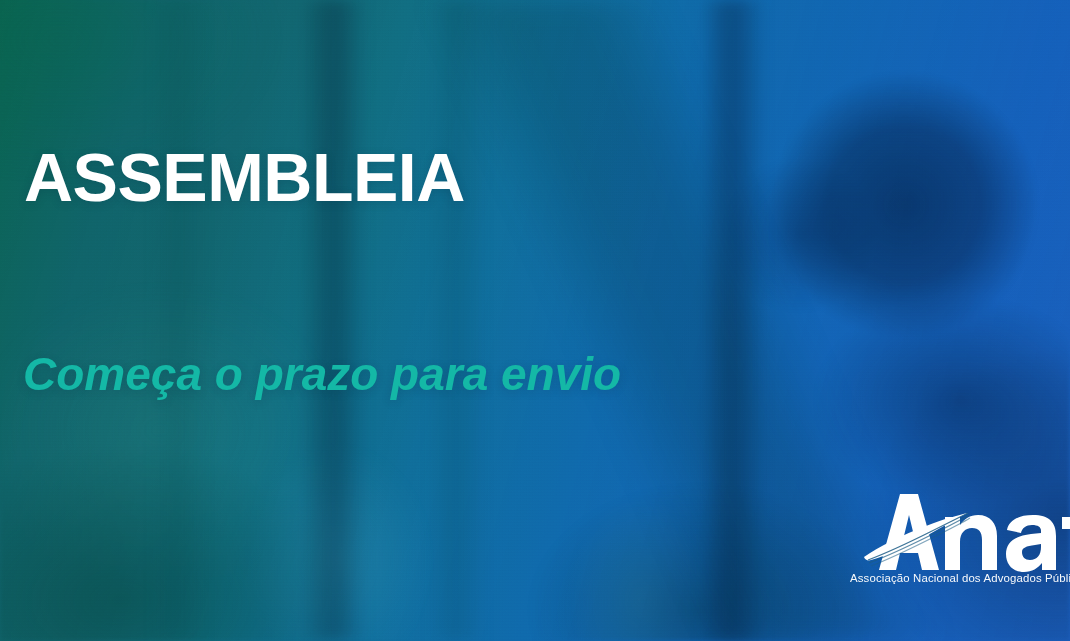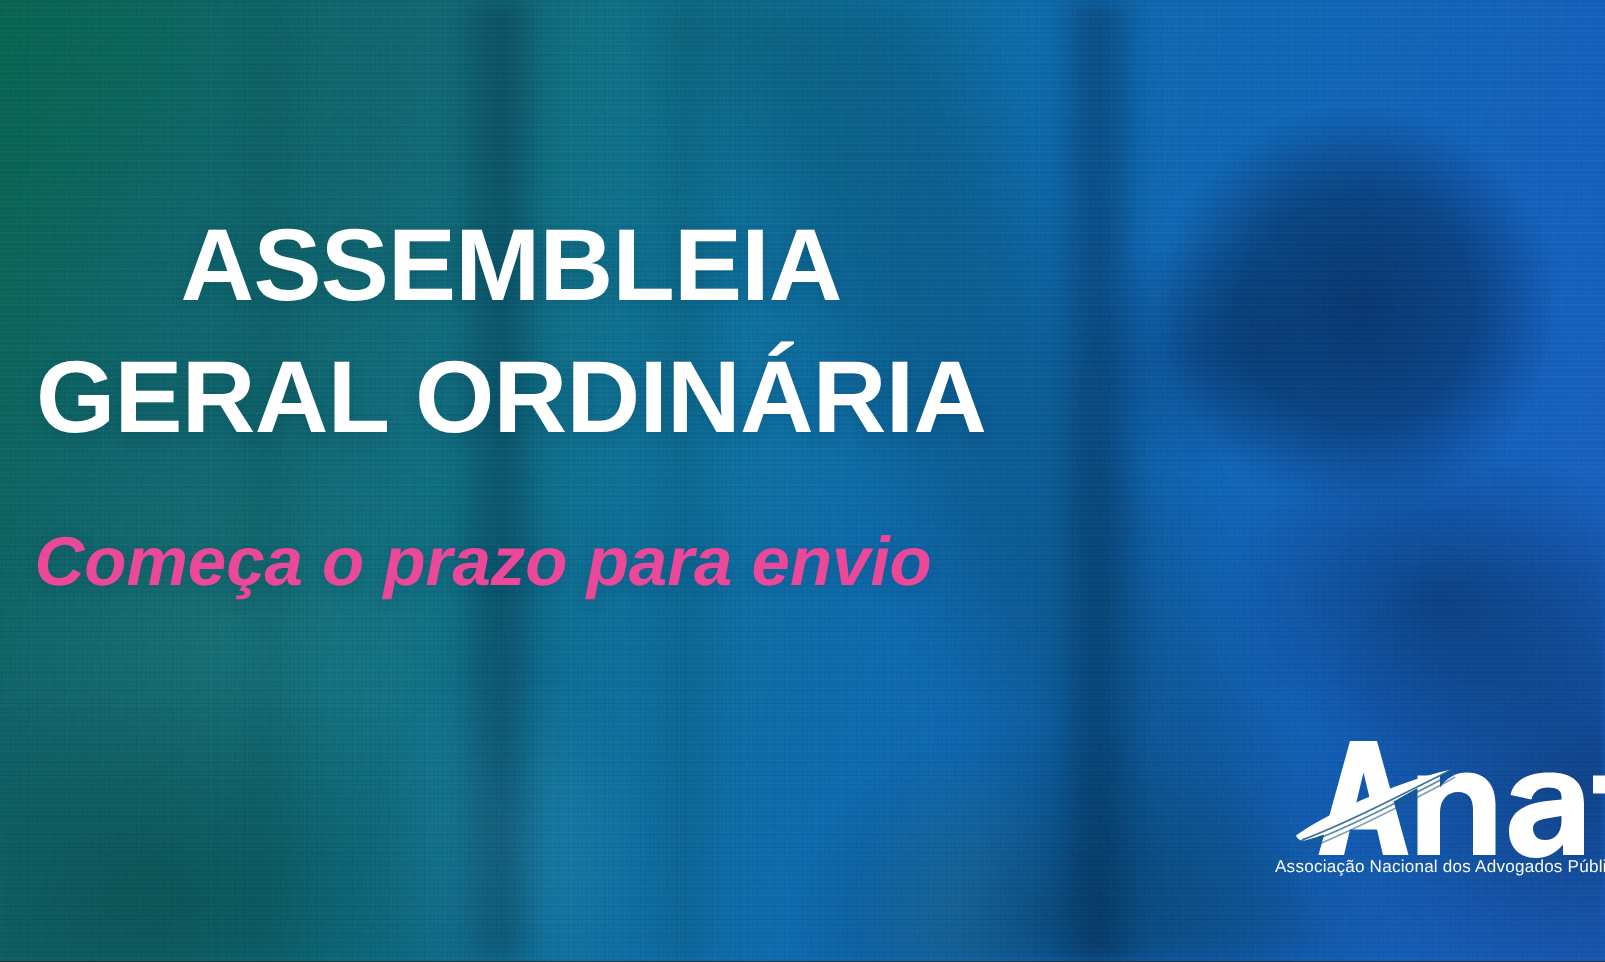--- a/index.html
+++ b/index.html
@@ -118,30 +118,29 @@
     position: absolute;
     left: 24px;
     top: 133px;
     color: #ffffff;
     font-weight: 900;
     font-size: 68px;
     line-height: 88px;
     letter-spacing: -0.5px;
     white-space: nowrap;
     text-shadow: 0 2px 10px rgba(0,40,60,0.18);
-    text-align: center;
   }
   .headline .hl-line { display: block; }
 
   
   .subtitle {
     position: absolute;
     left: 23px;
     top: 344px;
-    color: #ec4899;
+    color: #14b8a6;
     font-weight: 600;
     font-style: italic;
     font-size: 46px;
     line-height: 60px;
     letter-spacing: 0px;
     white-space: nowrap;
     text-shadow: 0 2px 10px rgba(0,40,60,0.18);
   }
   .subtitle .sub-line { display: block; }
 
@@ -173,21 +172,20 @@
 
   <div class="bg-layer bg-base"></div>
   <div class="bg-layer bg-blobs"></div>
   <div class="bg-layer bg-bands"></div>
   <div class="bg-layer bg-streak"></div>
   <div class="bg-layer bg-wash"></div>
   <div class="bg-layer bg-grain"></div>
 
   <div class="headline">
     <span class="hl-line">ASSEMBLEIA</span>
-    <span class="hl-line">GERAL ORDINÁRIA</span>
   </div>
 
   <div class="subtitle">
     <span class="sub-line">Começa o prazo para envio</span>
   </div>
 
   <div class="logo">
     <svg width="300" height="100" viewBox="0 0 300 100">
       <defs>
         <clipPath id="eClip">

